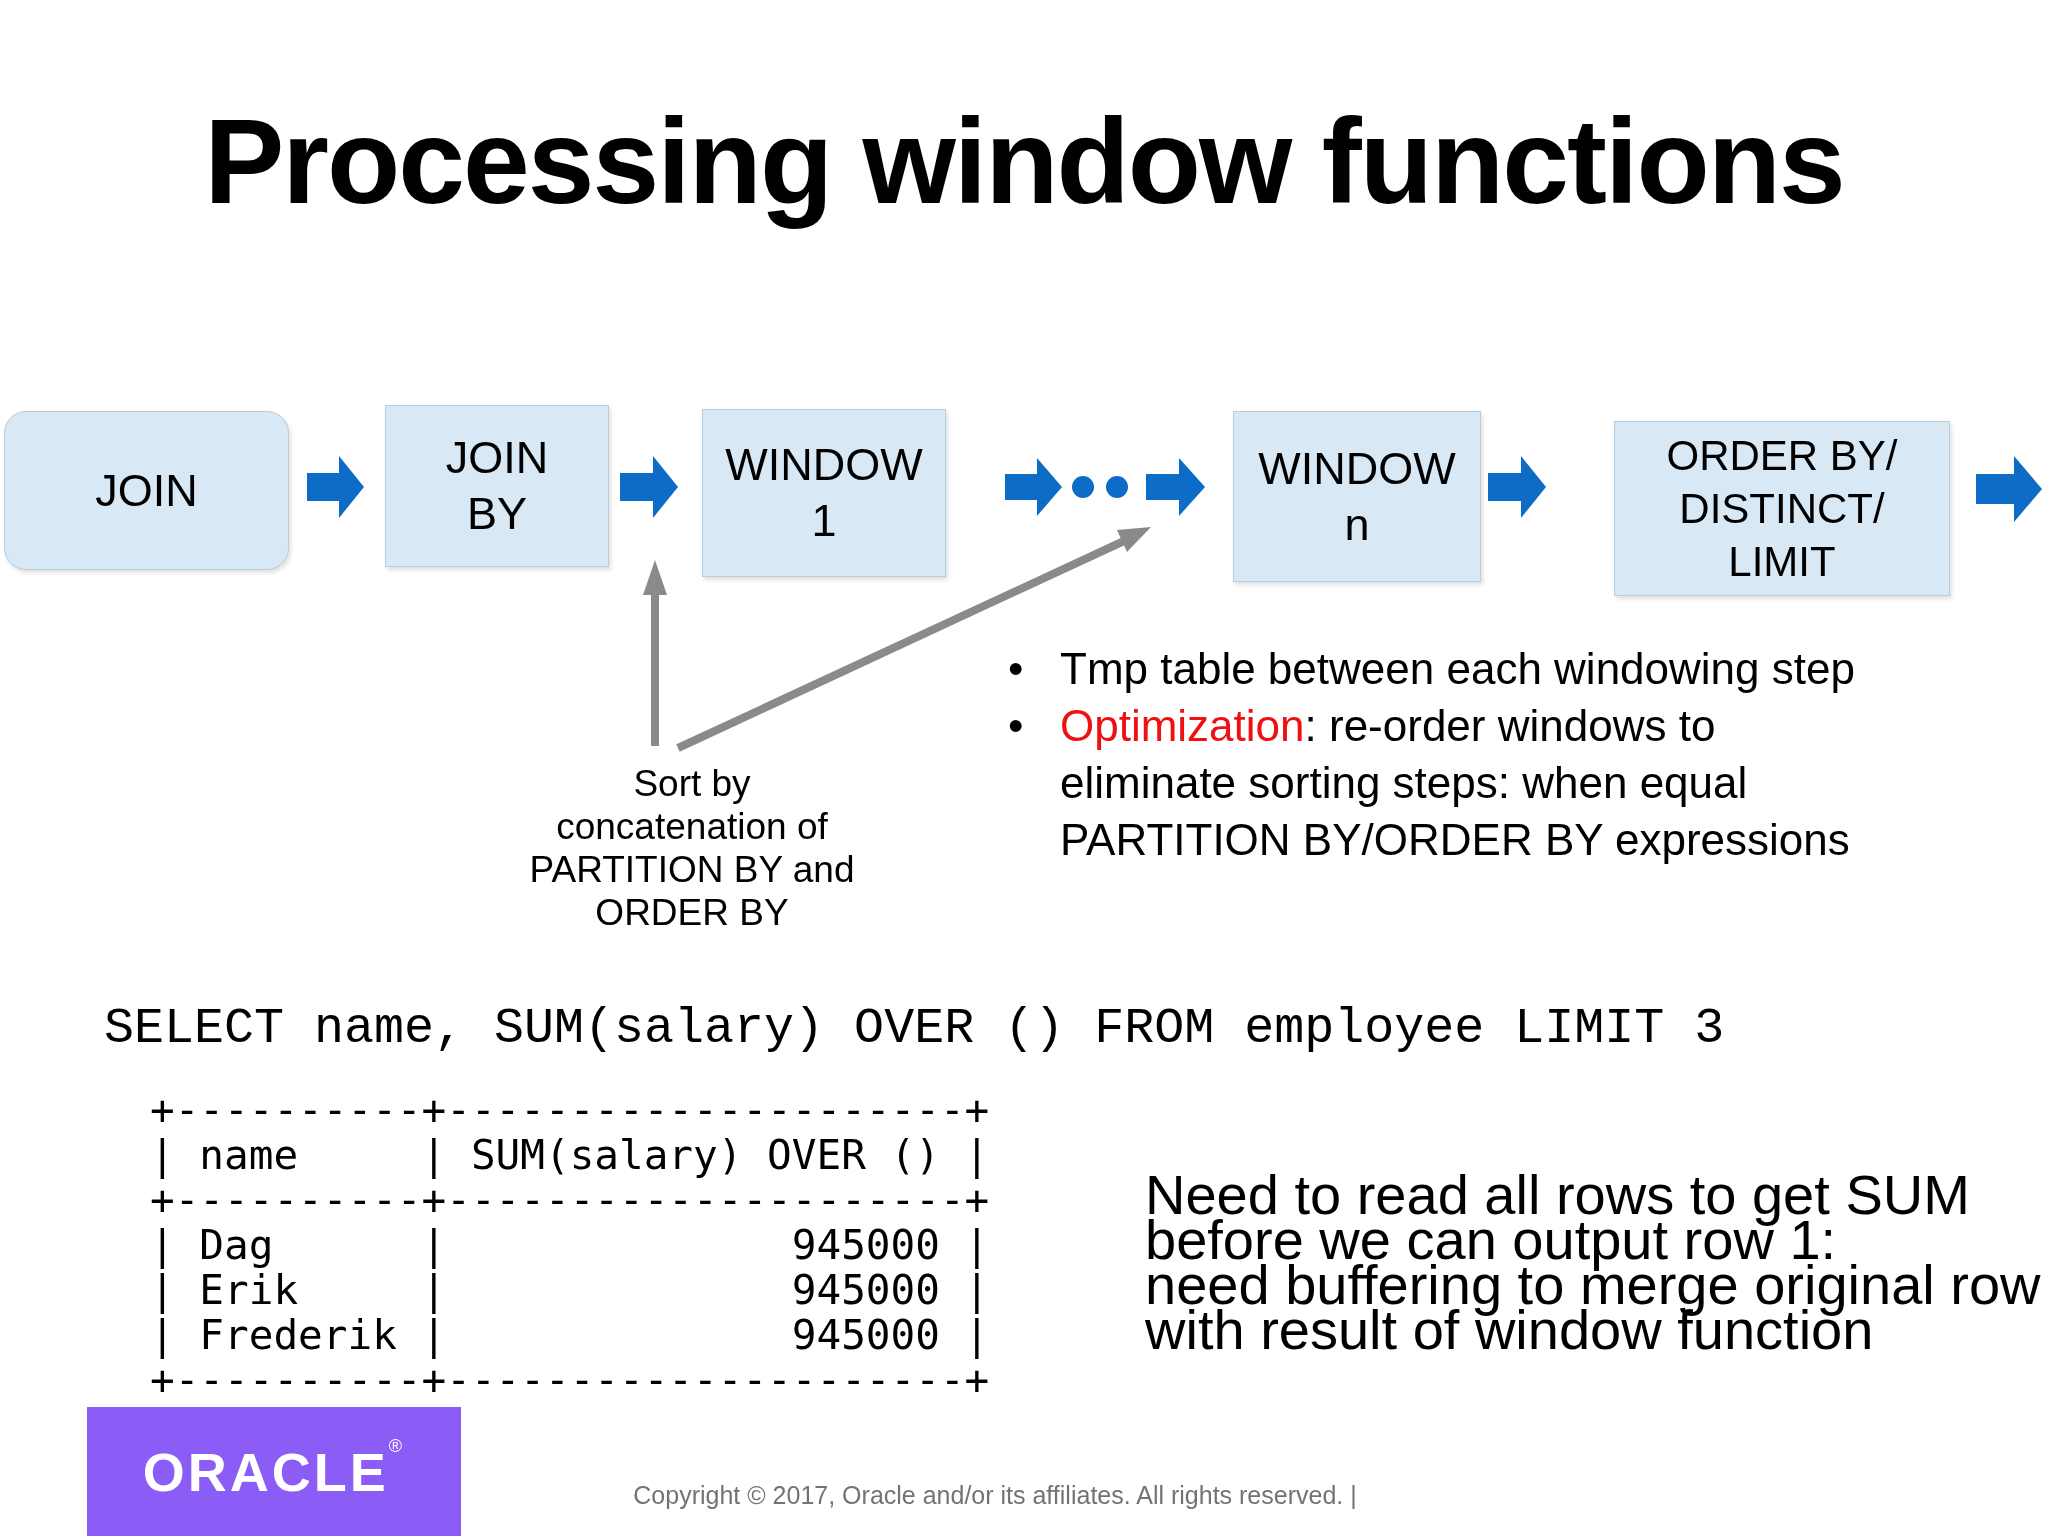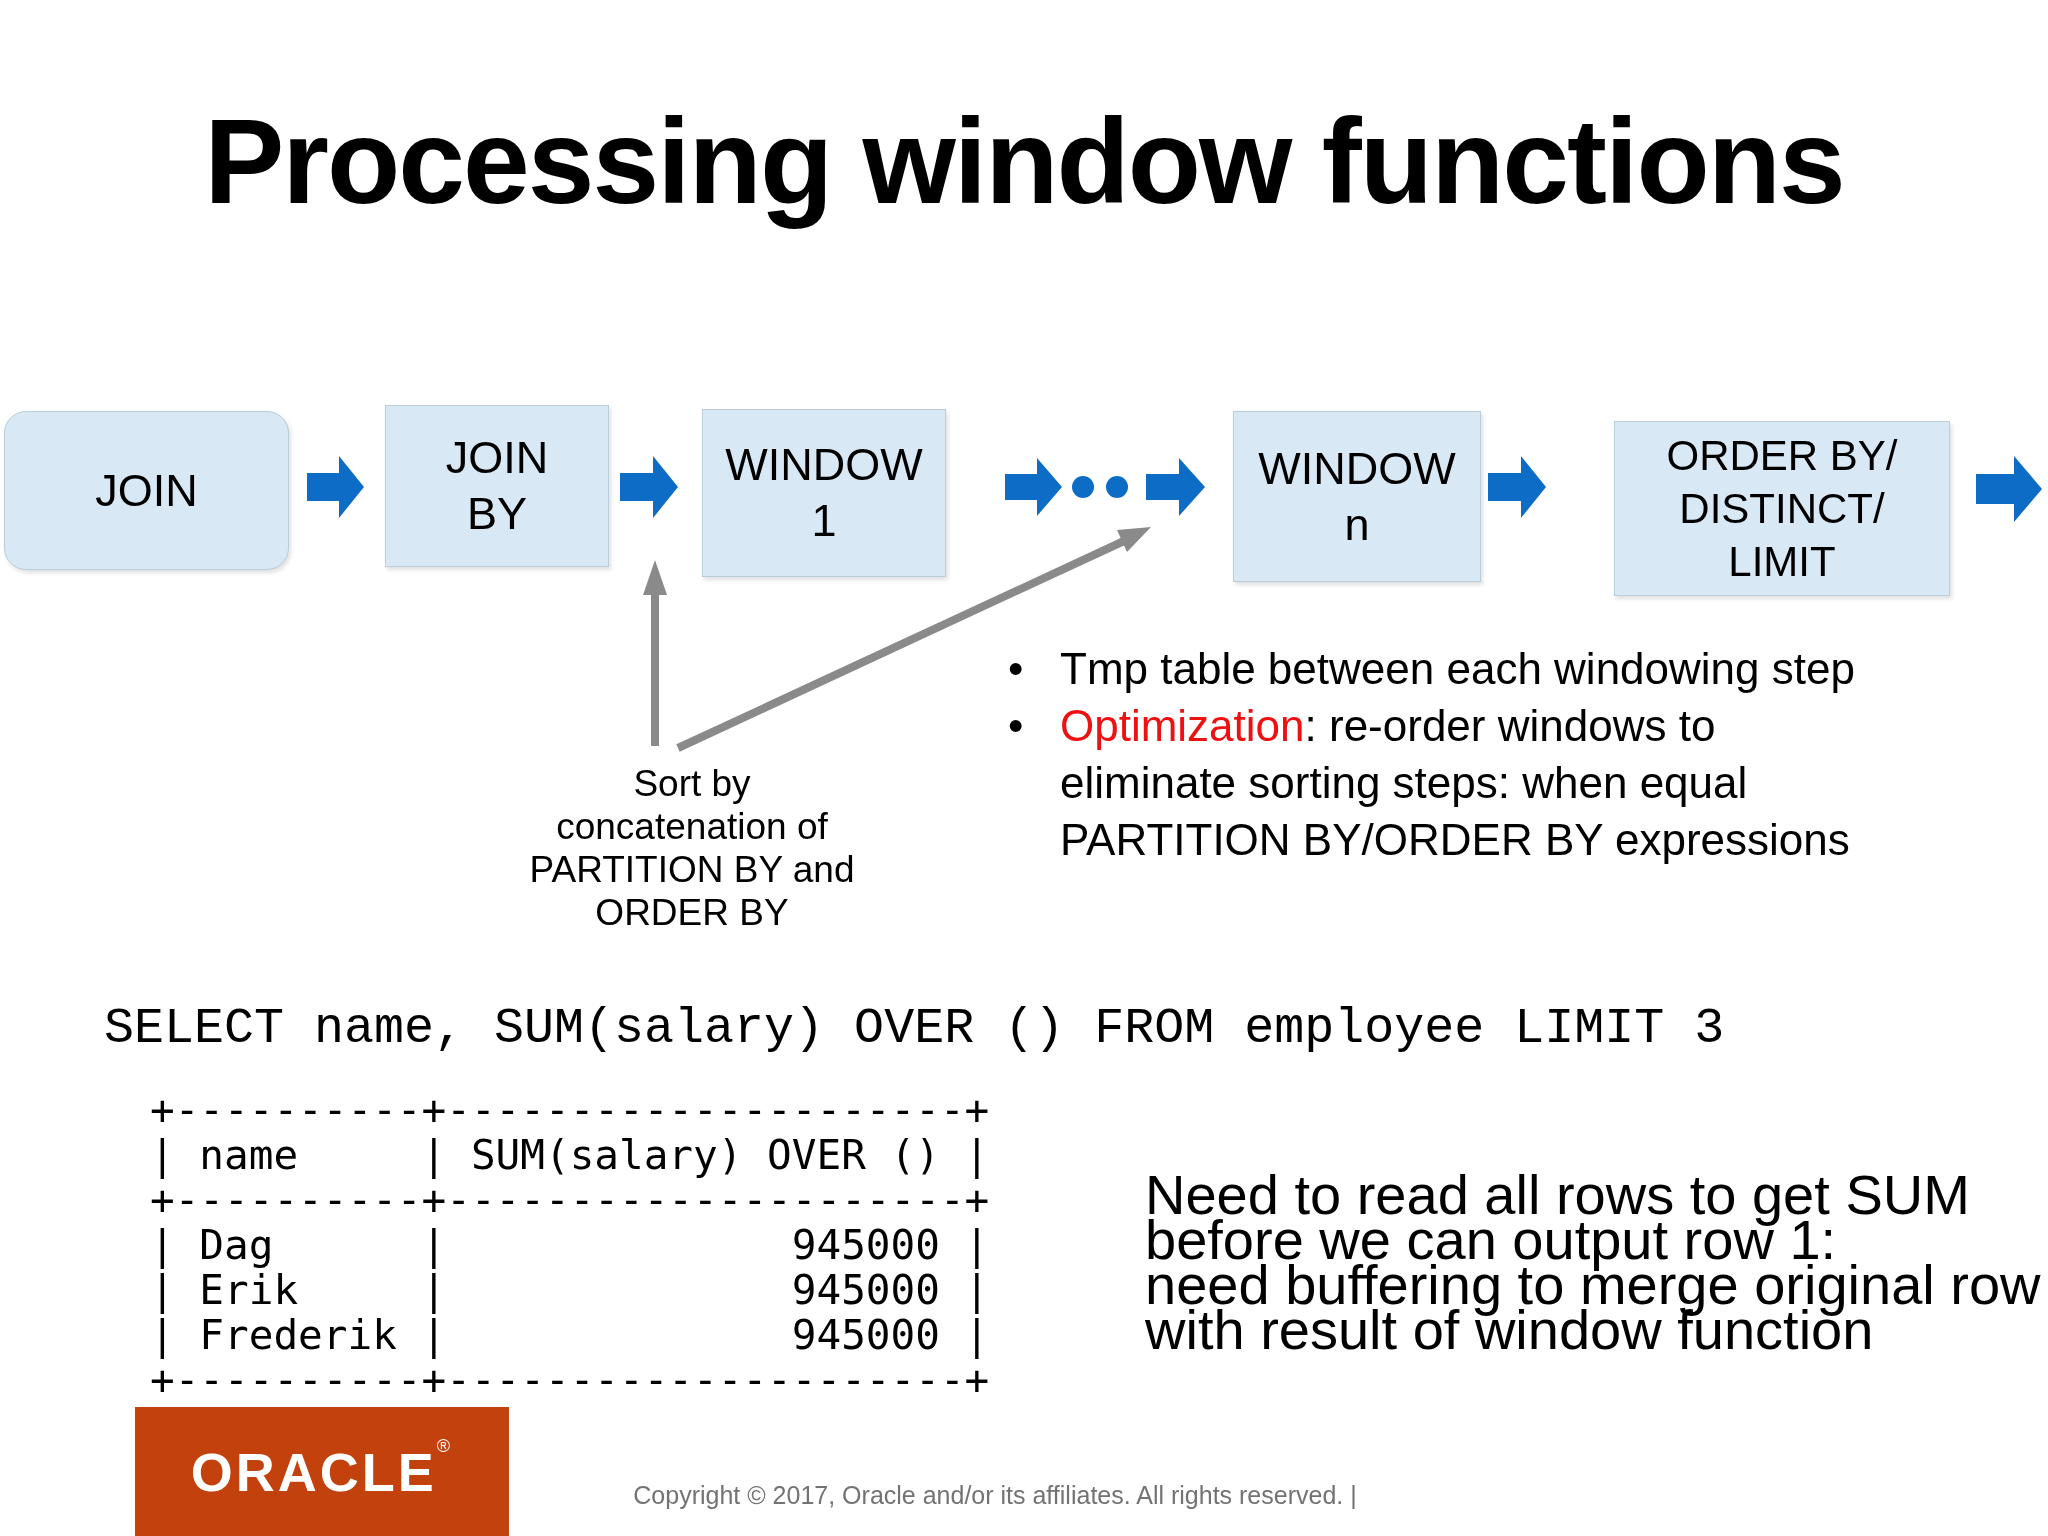--- a/index.html
+++ b/index.html
@@ -37,22 +37,22 @@
   }
   .ascii-table{
     position:absolute;left:150px;top:1088px;margin:0;
     font-family:"DejaVu Sans Mono",monospace;font-size:41px;line-height:45px;white-space:pre;
   }
   .note{
     position:absolute;left:1145px;top:1172px;width:900px;
     font-size:56px;line-height:45px;white-space:pre-line;
   }
   .logo{
-    position:absolute;left:87px;top:1407px;width:374px;height:129px;background:#c2410c;
-    display:flex;align-items:center;justify-content:center;margin-left:48px;
+    position:absolute;left:87px;top:1407px;width:374px;height:129px;background:#8b5cf6;
+    display:flex;align-items:center;justify-content:center;
   }
   .logo-text{
     color:#ffffff;font-size:54px;font-weight:700;letter-spacing:3px;line-height:1;
   }
   .logo-reg{font-size:18px;vertical-align:top;position:relative;top:-8px;font-weight:400;}
   .copyright{
     position:absolute;left:0;top:1481px;width:1990px;text-align:center;
     font-size:25px;color:#737373;
   }
 </style>

